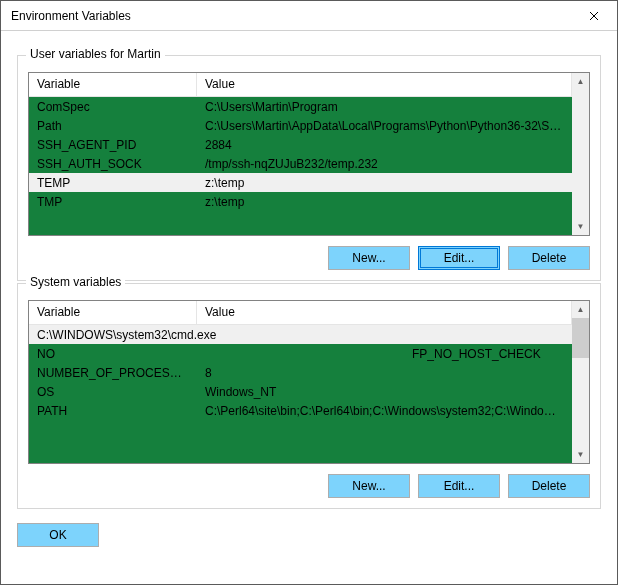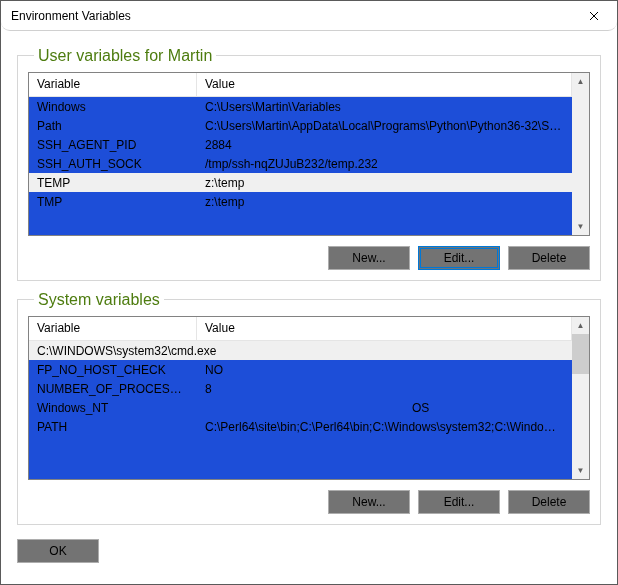--- a/index.html
+++ b/index.html
@@ -13,21 +13,20 @@
     border: 1px solid #5a5a5a;
   }
   .titlebar {
     height: 30px;
     background: #fff;
     border-bottom: 1px solid #d0d0d0;
     display: flex;
     align-items: center;
     padding-left: 10px;
     color: #000;
-    border-radius: 9px;
   }
   .titlebar .title { flex: 1; font-size: 12px; }
   .close-btn {
     width: 46px;
     height: 30px;
     display: flex;
     align-items: center;
     justify-content: center;
     color: #000;
     cursor: pointer;
@@ -36,29 +35,29 @@
   .content { padding: 14px 16px 12px 16px; }
   .groupbox {
     border: 1px solid #d6d6d6;
     position: relative;
     margin-top: 10px;
     padding: 16px 10px 10px 10px;
   }
   .group-label {
     position: absolute;
     top: -9px;
-    left: 16px;
+    left: 8px;
     background: #fff;
     padding: 0 4px;
-    font-size: 16px;
-    color: #4d7c0f;
+    font-size: 12px;
+    color: #000000;
   }
   .listview {
     border: 1px solid #828282;
-    background: #1d4ed8;
+    background: #15803d;
     height: 164px;
     display: flex;
     overflow: hidden;
   }
   .list-body {
     flex: 1;
     overflow: hidden;
   }
   .list-header {
     display: flex;
@@ -103,21 +102,21 @@
   .sb-track { flex:1; }
   .buttons-row {
     display:flex;
     justify-content:flex-end;
     gap:8px;
     margin-top:10px;
   }
   button.win {
     min-width: 82px;
     height: 24px;
-    background: #737373;
+    background: #7dd3fc;
     border: 1px solid #adadad;
     font-family: inherit;
     font-size: 12px;
     cursor: pointer;
     padding:0 8px;
   }
   button.win.focused {
     border: 1px solid #0078d7;
     outline: 1px solid #0078d7;
     outline-offset: -3px;
@@ -147,22 +146,22 @@
   <div class="groupbox">
     <span class="group-label">User variables for Martin</span>
     <div class="listview">
       <div class="list-body">
         <div class="list-header">
           <div class="col col-name">Variable</div>
           <div class="col col-value">Value</div>
         </div>
         <div id="user-rows">
             <div class="row">
-              <div class="col col-name">Windows</div>
-              <div class="col col-value">C:\Users\Martin\Variables</div>
+              <div class="col col-name">ComSpec</div>
+              <div class="col col-value">C:\Users\Martin\Program</div>
             </div>
             <div class="row">
               <div class="col col-name">Path</div>
               <div class="col col-value">C:\Users\Martin\AppData\Local\Programs\Python\Python36-32\Sc...</div>
             </div>
             <div class="row">
               <div class="col col-name">SSH_AGENT_PID</div>
               <div class="col col-value">2884</div>
             </div>
             <div class="row">
@@ -185,43 +184,43 @@
         <div class="sb-btn">▼</div>
       </div>
     </div>
     <div class="buttons-row">
       <button class="win">New...</button>
       <button class="win focused">Edit...</button>
       <button class="win">Delete</button>
     </div>
   </div>
 
-  <div class="groupbox" style="margin-top:18px;">
+  <div class="groupbox" style="margin-top:2px;">
     <span class="group-label">System variables</span>
     <div class="listview">
       <div class="list-body">
         <div class="list-header">
           <div class="col col-name">Variable</div>
           <div class="col col-value">Value</div>
         </div>
         <div id="system-rows">
             <div class="row selected">
               <div class="col col-value">C:\WINDOWS\system32\cmd.exe</div>
             </div>
             <div class="row">
+              <div class="col col-value">NO</div>
               <div class="col col-name">FP_NO_HOST_CHECK</div>
-              <div class="col col-value">NO</div>
             </div>
             <div class="row">
               <div class="col col-name">NUMBER_OF_PROCESSORS</div>
               <div class="col col-value">8</div>
             </div>
             <div class="row">
+              <div class="col col-name">OS</div>
               <div class="col col-value">Windows_NT</div>
-              <div class="col col-name">OS</div>
             </div>
             <div class="row">
               <div class="col col-name">PATH</div>
               <div class="col col-value">C:\Perl64\site\bin;C:\Perl64\bin;C:\Windows\system32;C:\Windows...</div>
             </div>
           </div>
       </div>
       <div class="scrollbar">
         <div class="sb-btn">▲</div>
         <div class="sb-thumb" style="flex:0 0 40px"></div>

